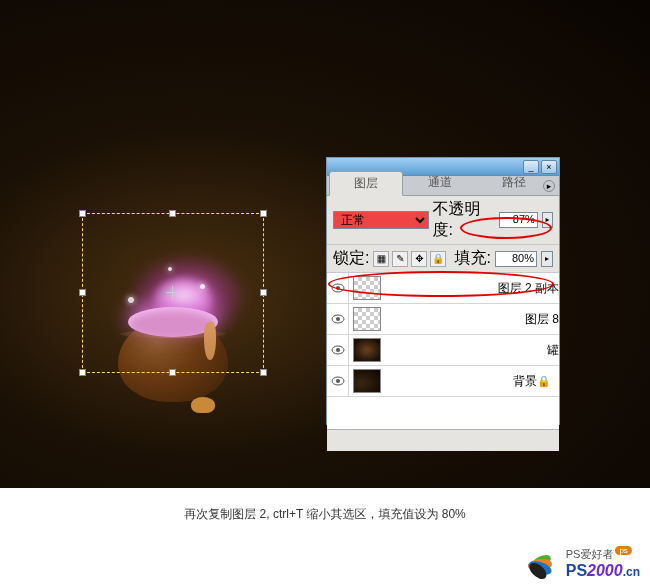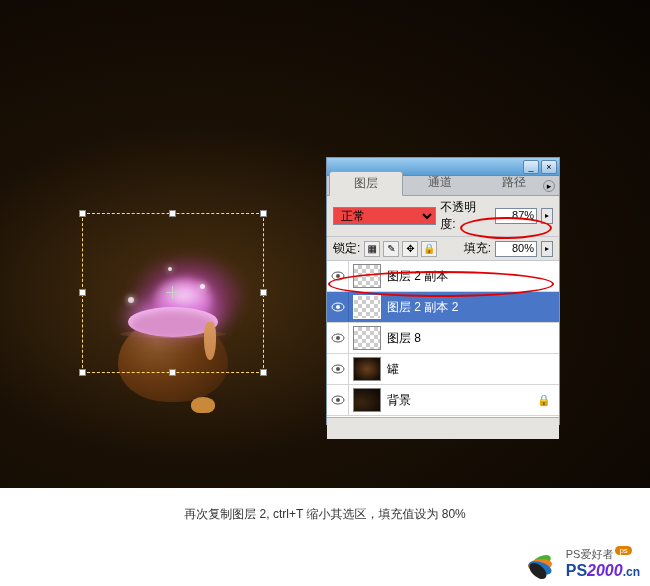--- a/index.html
+++ b/index.html
@@ -26,30 +26,30 @@
 .b1 { left: 20px; top: 5px; } .b2 { left: 92px; top: -8px; width: 5px; height: 5px; } .b3 { left: 60px; top: -25px; width: 4px; height: 4px; }
 .panel { position: absolute; left: 326px; top: 157px; width: 234px; height: 268px; background: #e6e4e0; border: 1px solid #7a96ac; font-size: 12px; }
 .panel-titlebar { height: 18px; background: linear-gradient(#9fcef2, #5a9ed4); border-bottom: 1px solid #6a8aa5; display: flex; align-items: center; justify-content: flex-end; padding: 0 2px; gap: 2px; }
 .win-btn { width: 16px; height: 14px; background: linear-gradient(#e0eefb, #a0c8e8); border: 1px solid #5a86b0; border-radius: 2px; font-size: 9px; text-align: center; line-height: 12px; cursor: pointer; }
 .panel-tabs { display: flex; background: #c8cbd0; height: 20px; border-bottom: 1px solid #9aa0a8; align-items: flex-end; padding-left: 2px; position: relative; }
 .tab { padding: 3px 24px; font-size: 12px; color: #555; border: 1px solid transparent; }
 .tab.active { background: #e6e4e0; border: 1px solid #9aa0a8; border-bottom-color: #e6e4e0; border-radius: 3px 3px 0 0; margin-bottom: -1px; }
 .panel-opts-menu { position: absolute; right: 4px; top: 4px; width: 12px; height: 12px; border: 1px solid #888; border-radius: 50%; font-size: 9px; text-align: center; line-height: 10px; }
 .panel-row { display: flex; align-items: center; padding: 3px 6px; gap: 4px; border-bottom: 1px solid #c5c8cd; }
 .blend-select { width: 104px; height: 18px; border: 1px solid #7a8a9a; background: #ef4444; font-size: 12px; padding-left: 3px; }
-.opacity-label, .fill-label, .lock-label { font-size: 12px; }
+.opacity-label, .fill-label, .lock-label { font-size: 16px; }
 .opacity-input, .fill-input { width: 42px; height: 16px; border: 1px solid #7a8a9a; background: #fff; font-size: 11px; text-align: right; padding-right: 2px; }
 .dropdown-arrow { width: 12px; height: 16px; border: 1px solid #7a8a9a; background: #e8e8e8; font-size: 8px; text-align: center; line-height: 14px; }
 .lock-icons { display: flex; gap: 3px; }
 .lock-icon { width: 16px; height: 16px; border: 1px solid #aaa; background: #f0f0f0; font-size: 10px; text-align: center; line-height: 14px; }
 .fill-circle { position: absolute; border: 2.5px solid #e00000; border-radius: 50%; pointer-events: none; }
 .fc1 { left: 133px; top: 59px; width: 92px; height: 22px; }
 .fc2 { left: 1px; top: 113px; width: 226px; height: 26px; }
 .layers-list { background: #fff; height: 156px; overflow: hidden; }
-.layer-row { display: flex; align-items: center; height: 31px; border-bottom: 1px solid #d5d5d5; }
+.layer-row { display: flex; align-items: center; height: 31px; border-bottom: 1px solid #d5d5d5; text-align: right; }
 .layer-row.selected { background: #4a76c8; color: #fff; }
 .eye-col { width: 22px; height: 100%; display: flex; align-items: center; justify-content: center; border-right: 1px solid #d5d5d5; }
 .layer-row.selected .eye-col { border-right-color: #3a66b8; }
 .eye-icon { width: 14px; height: 10px; }
 .thumb { width: 28px; height: 24px; margin: 0 6px 0 4px; border: 1px solid #888; background: #fff; position: relative; }
 .thumb.checker { background-image: linear-gradient(45deg,#ccc 25%,transparent 25%),linear-gradient(-45deg,#ccc 25%,transparent 25%),linear-gradient(45deg,transparent 75%,#ccc 75%),linear-gradient(-45deg,transparent 75%,#ccc 75%); background-size: 8px 8px; background-position: 0 0,0 4px,4px -4px,-4px 0; }
 .thumb.pot-thumb { background: radial-gradient(ellipse at center, #6b4020 0%, #1a0f05 80%); }
 .thumb.bg-thumb { background: radial-gradient(ellipse at 30% 60%, #3a2610 0%, #0a0502 100%); }
 .layer-row.selected .thumb { border-color: #fff; }
 .layer-name { font-size: 12px; flex: 1; }
@@ -132,30 +132,20 @@
       <div class="layer-row">
         <div class="eye-col">
             <svg class="eye-icon" viewBox="0 0 14 10">
               <ellipse cx="7" cy="5" rx="6" ry="4" fill="none" stroke="#555" stroke-width="1"></ellipse>
               <circle cx="7" cy="5" r="2" fill="#555"></circle>
             </svg>
           </div>
         <div class="thumb checker"></div>
         <span class="layer-name">图层 2 副本</span>
       </div>
-      <div class="layer-row selected">
-        <div class="eye-col">
-            <svg class="eye-icon" viewBox="0 0 14 10">
-              <ellipse cx="7" cy="5" rx="6" ry="4" fill="none" stroke="#fff" stroke-width="1"></ellipse>
-              <circle cx="7" cy="5" r="2" fill="#fff"></circle>
-            </svg>
-          </div>
-        <div class="thumb checker"></div>
-        <span class="layer-name">图层 2 副本 2</span>
-      </div>
       <div class="layer-row">
         <div class="eye-col">
             <svg class="eye-icon" viewBox="0 0 14 10">
               <ellipse cx="7" cy="5" rx="6" ry="4" fill="none" stroke="#555" stroke-width="1"></ellipse>
               <circle cx="7" cy="5" r="2" fill="#555"></circle>
             </svg>
           </div>
         <div class="thumb checker"></div>
         <span class="layer-name">图层 8</span>
       </div>

